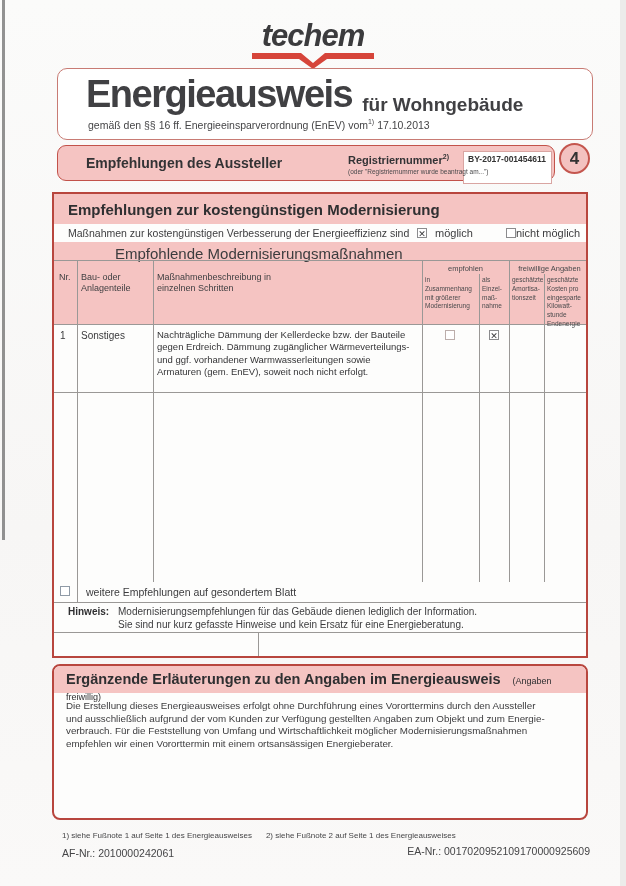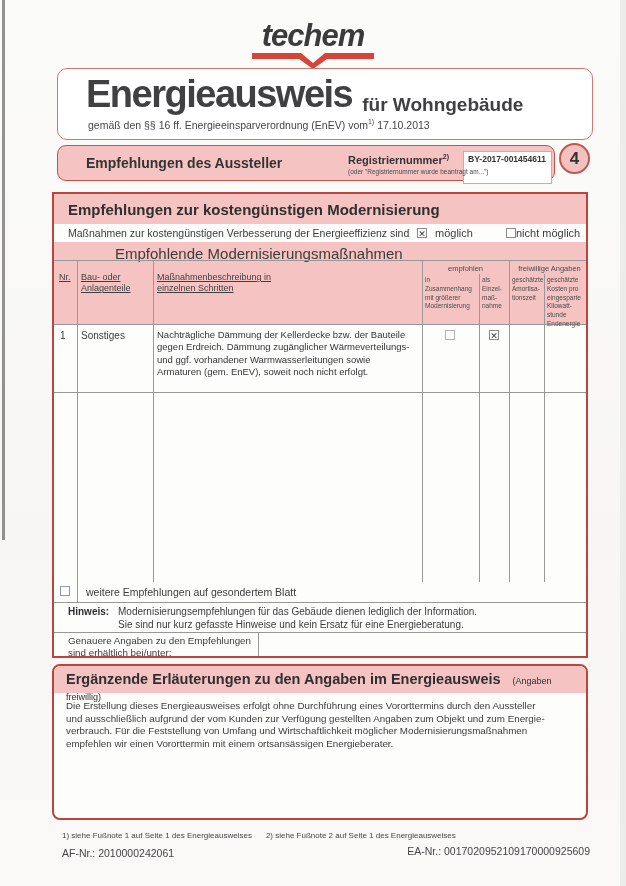--- a/index.html
+++ b/index.html
@@ -53,21 +53,21 @@
   .opt-notpossible { position:absolute; left:452px; top:3px; display:flex; align-items:center; gap:0; }
   .opt-label { font-size:11px; color:#3c3c3e; }
   .table-caption { position:absolute; left:14px; top:51px; font-size:15px; color:#3c3c3e;margin-left:47px; }
 
   
   .mtable { position:absolute; left:0; top:66px; width:536px; height:322px; }
   .mtable .body-bg { position:absolute; left:0; top:64px; width:100%; height:258px; background:#fdfdfc; }
   .below-bg { position:absolute; left:0; top:388px; width:100%; height:78px; background:#fdfdfc; }
   .hline { position:absolute; left:0; width:536px; height:1px; background:#9a9896; }
   .vline { position:absolute; width:1px; background:#9a9896; }
-  .th { position:absolute; font-size:9px; color:#3f3f41; line-height:1.25;text-decoration:underline; }
+  .th { position:absolute; font-size:9px; color:#3f3f41; line-height:1.25; }
   .th-small { position:absolute; font-size:6.5px; color:#4a4a4c; line-height:1.35; white-space:pre-line; }
   .th-group { position:absolute; font-size:7.5px; color:#4a4a4c; text-align:center; }
   .prelines { white-space:pre-line; }
 
   .cell-nr { position:absolute; left:6px; top:70px; font-size:10px; }
   .cell-part { position:absolute; left:27px; top:70px; font-size:10px; }
   .cell-desc { position:absolute; left:103px; top:69px; width:262px; font-size:9.5px; line-height:1.3; color:#353537; }
 
   
   .cb { display:inline-block; position:relative; width:10px; height:10px;
@@ -218,22 +218,20 @@
     </div>
 
     <div class="note-row">
       <span class="note-label">Hinweis:</span>
       <div class="note-lines prelines">Modernisierungsempfehlungen für das Gebäude dienen lediglich der Information.
 Sie sind nur kurz gefasste Hinweise und kein Ersatz für eine Energieberatung.</div>
       <div class="hline" style="top:30px"></div>
     </div>
 
     <div class="details-row">
-      <div class="details-label prelines">Genauere Angaben zu den Empfehlungen
-sind erhältlich bei/unter:</div>
       <div class="vline" style="left:204px; top:0; height:28px"></div>
       <div class="details-field"></div>
     </div>
   </div>
 
   <div class="exp-box">
     <div class="exp-header">
       <div class="exp-title">
         <span>Ergänzende Erläuterungen zu den Angaben im Energieausweis</span><span class="exp-title-suffix">(Angaben freiwillig)</span>
       </div>

